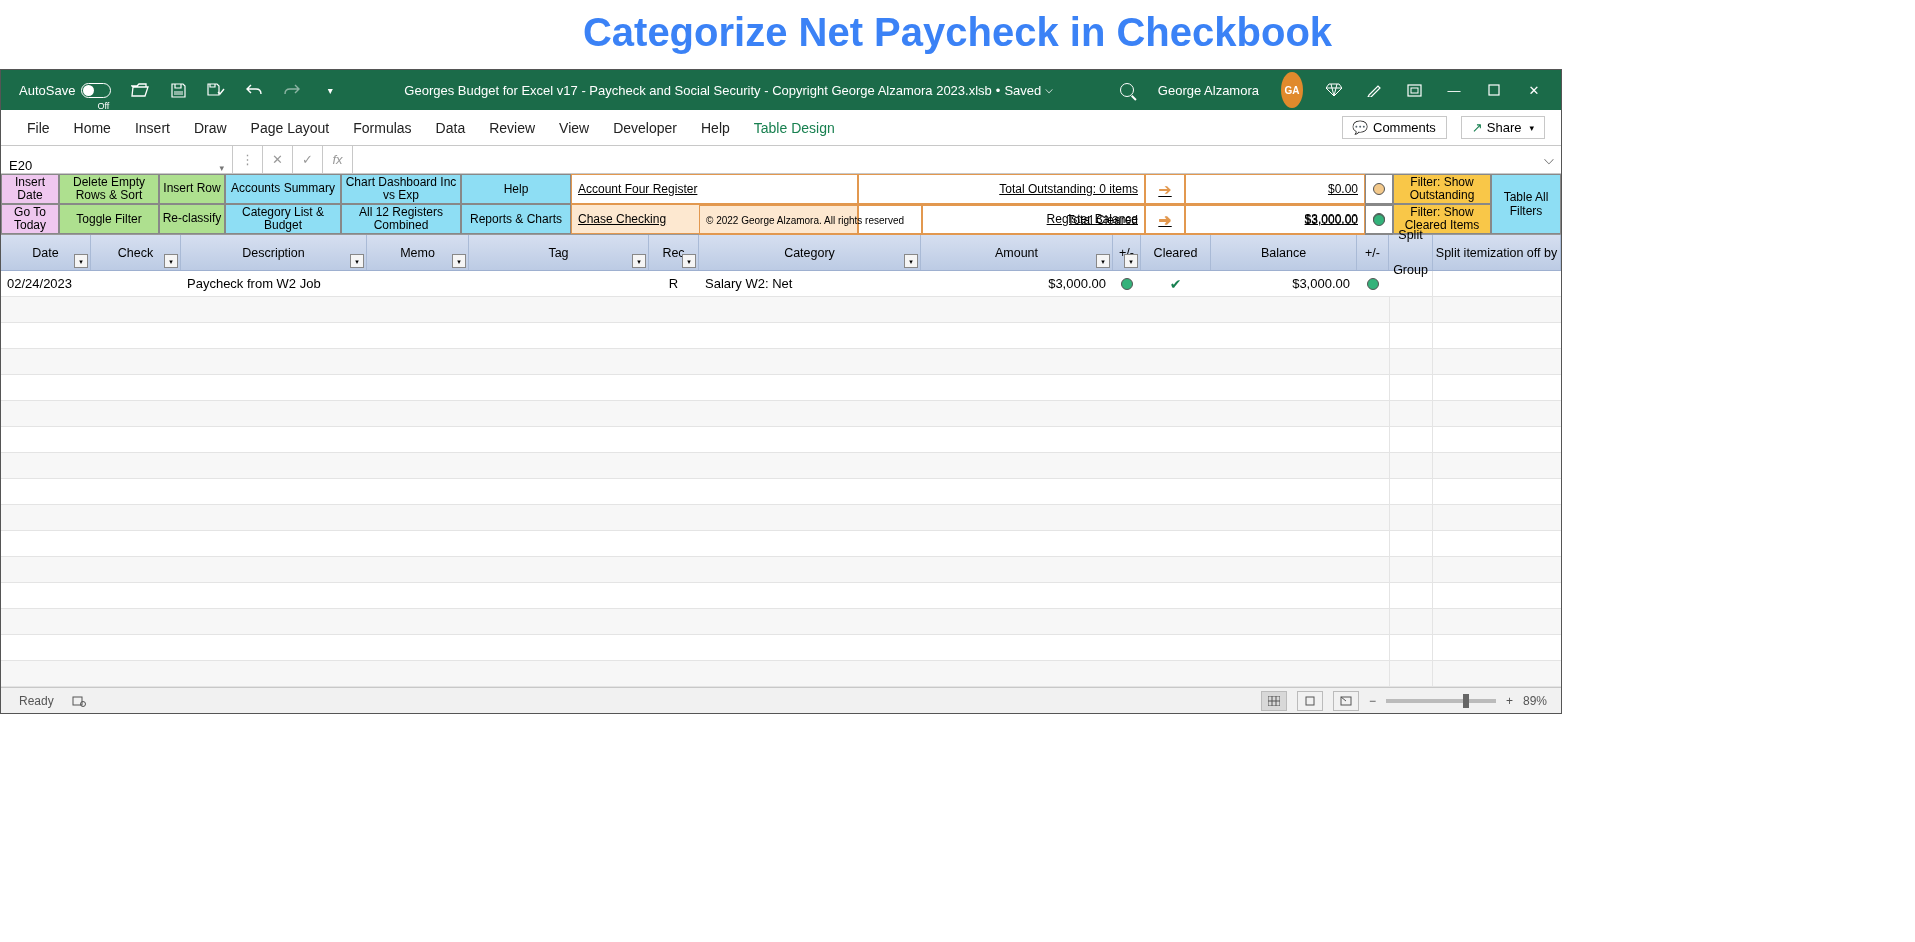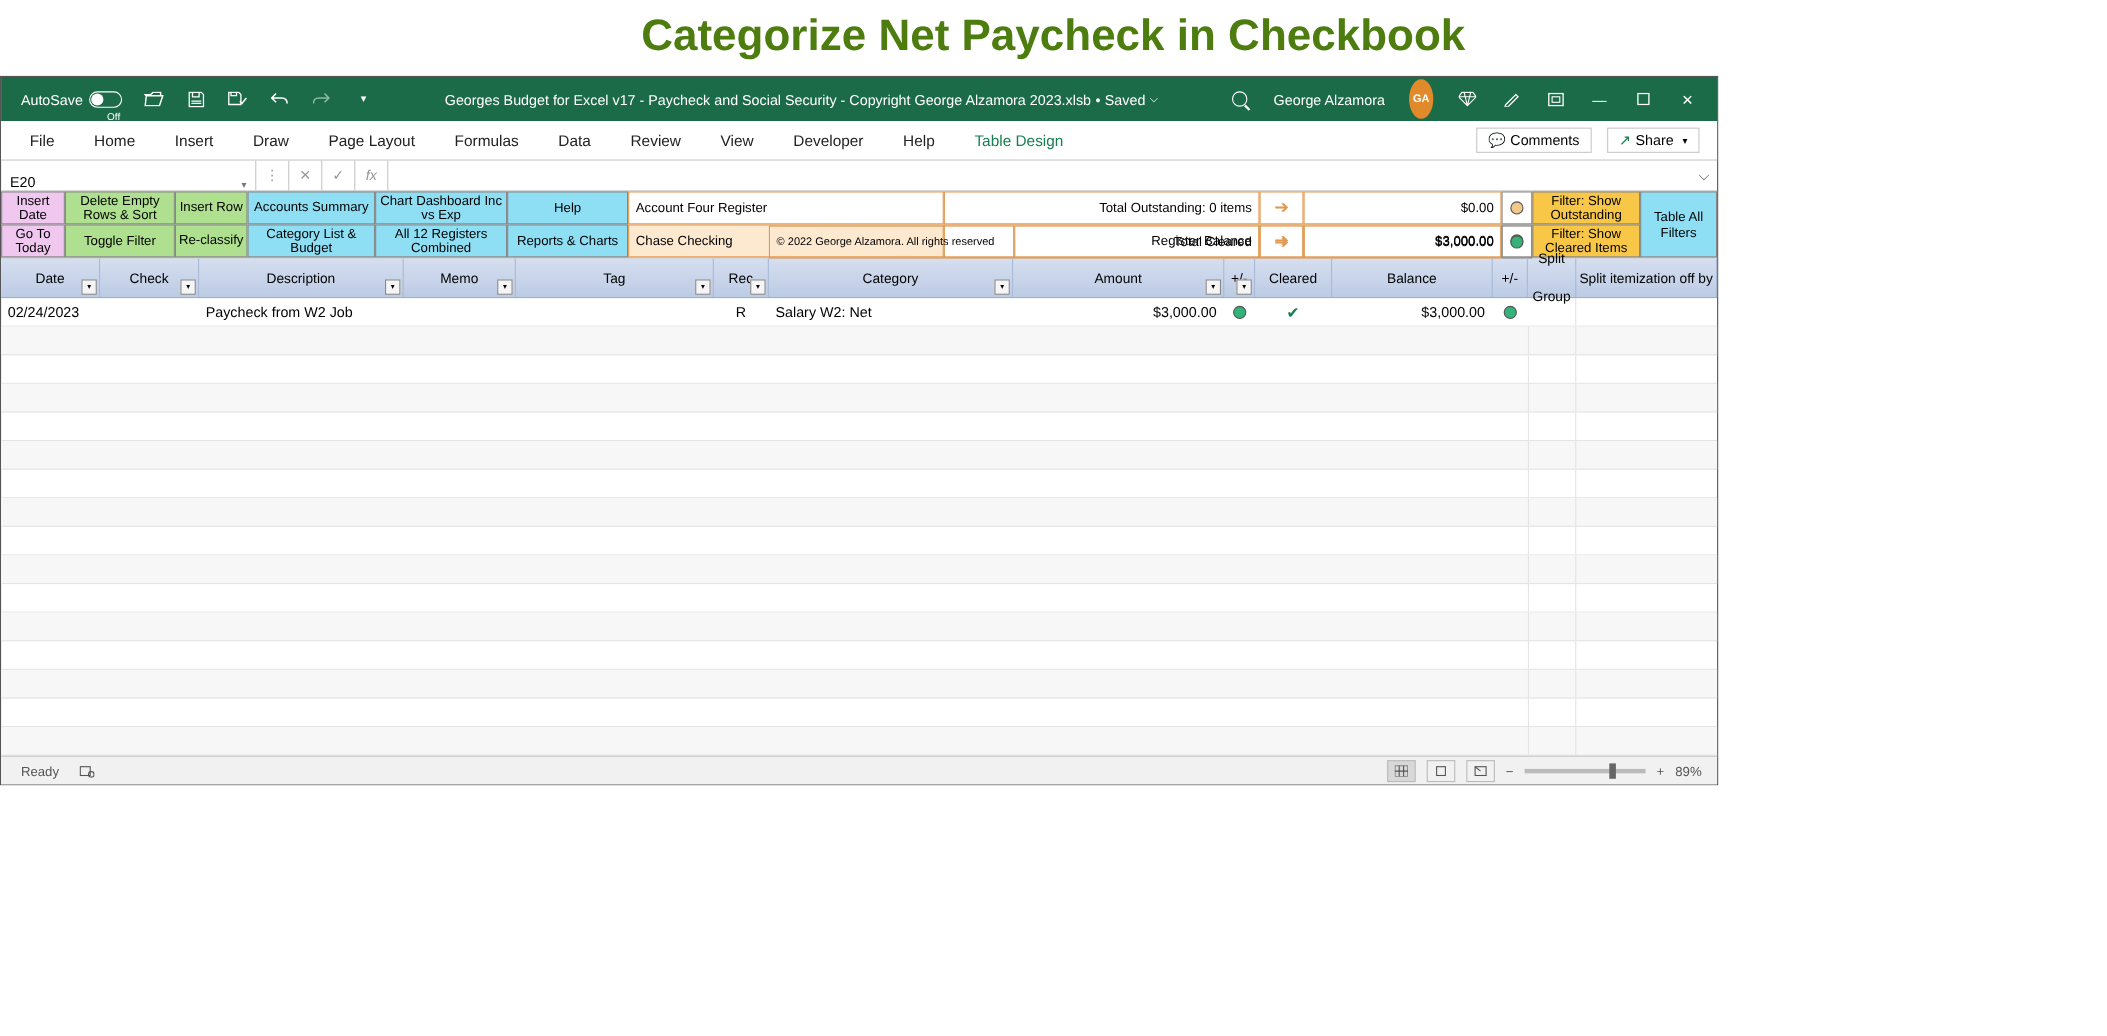--- a/index.html
+++ b/index.html
@@ -1,55 +1,55 @@
 <!DOCTYPE html>
 <html><head>
 <meta charset="utf-8">
 <style>
 *{margin:0;padding:0;box-sizing:border-box;font-family:"Segoe UI",Arial,sans-serif;}
 body{background:#fff;width:1915px;}
 .container{width:1562px;border:1px solid #555;}
-.page-title{color:#4d7c0f;font-size:40px;font-weight:700;text-align:center;padding:10px 0 14px;}
+.page-title{color:#3b82f6;font-size:40px;font-weight:700;text-align:center;padding:10px 0 14px;}
 
 .titlebar{background:#1b6b49;height:40px;display:flex;align-items:center;color:#fff;font-size:13px;}
 .titlebar .left{display:flex;align-items:center;gap:20px;padding-left:18px;}
 .autosave{display:flex;align-items:center;gap:6px;font-size:13px;}
 .toggle{width:30px;height:15px;border:1px solid #fff;border-radius:8px;display:flex;align-items:center;padding:1px;}
 .toggle .knob{width:11px;height:11px;border-radius:50%;background:#fff;}
 .toggle .lbl{font-size:9px;margin-left:3px;margin-top:32px;}
 .tb-icon{width:18px;height:18px;display:flex;align-items:center;justify-content:center;cursor:pointer;}
 .titlebar .center{flex:1;text-align:center;font-size:13px;display:flex;align-items:center;justify-content:center;gap:4px;}
 .titlebar .right{display:flex;align-items:center;gap:22px;padding-right:18px;}
 .avatar{width:22px;height:36px;border-radius:50%;background:#e08a2c;display:flex;align-items:center;justify-content:center;font-size:10px;font-weight:600;}
 .search-ico{width:14px;height:14px;border:1.5px solid #fff;border-radius:50%;position:relative;}
 .search-ico:after{content:'';position:absolute;width:6px;height:1.5px;background:#fff;bottom:-2px;right:-4px;transform:rotate(45deg);}
 
 .ribbon{height:36px;background:#fff;display:flex;align-items:center;border-bottom:1px solid #c8c8c8;font-size:14px;}
-.ribbon .tabs{display:flex;gap:36px;padding-left:26px;}
+.ribbon .tabs{display:flex;gap:24px;padding-left:26px;}
 .ribbon .tab{color:#222;cursor:pointer;}
 .ribbon .tab.green{color:#188050;}
 .ribbon .right{margin-left:auto;display:flex;align-items:center;gap:14px;padding-right:16px;}
 .rbtn{display:flex;align-items:center;gap:4px;border:1px solid #c8c8c8;padding:3px 10px;font-size:13px;cursor:pointer;}
 
 .fbar{height:28px;display:flex;align-items:center;border-bottom:1px solid #c8c8c8;font-size:13px;}
 .namebox{width:232px;height:100%;border-right:1px solid #c8c8c8;display:flex;align-items:flex-end;padding:0 8px;justify-content:space-between;}
 .fx-group{display:flex;align-items:center;height:100%;}
 .fx-btn{width:30px;height:100%;display:flex;align-items:center;justify-content:center;border-right:1px solid #c8c8c8;color:#999;font-size:13px;}
 .fx-input{flex:1;height:100%;padding:0 6px;}
 .fbar .dd{width:24px;text-align:center;color:#555;}
 
 .ctool{display:flex;border-bottom:1px solid #999;}
 .ctool .col{display:flex;flex-direction:column;}
 .cbtn{border:1px solid #888;font-size:12px;display:flex;align-items:center;justify-content:center;text-align:center;height:30px;cursor:pointer;}
 .g1{background:#aee08f;} 
 .p1{background:#efc7ef;} 
 .b1{background:#8edef4;} 
 .y1{background:#f9c748;} 
 .info-table{flex:1;display:flex;flex-direction:column;}
-.info-row{display:flex;height:30px;}
+.info-row{display:flex;height:30px;text-decoration:underline;}
 .info-cell{border:1px solid #e2984f;font-size:12px;display:flex;align-items:center;padding:0 6px;}
 .info-cell.big{flex:1;}
 .info-cell.accent{background:#fde8d0;}
 .info-cell.num{justify-content:flex-end;width:180px;}
 .arrow-cell{width:40px;justify-content:center;color:#e2984f;font-size:16px;}
 .dot-cell{width:28px;border:1px solid #888;display:flex;align-items:center;justify-content:center;}
 .dot{width:12px;height:12px;border-radius:50%;border:1px solid #555;}
 .dot.or{background:#f3c98b;}
 .dot.gr{background:#34b27a;}
 

